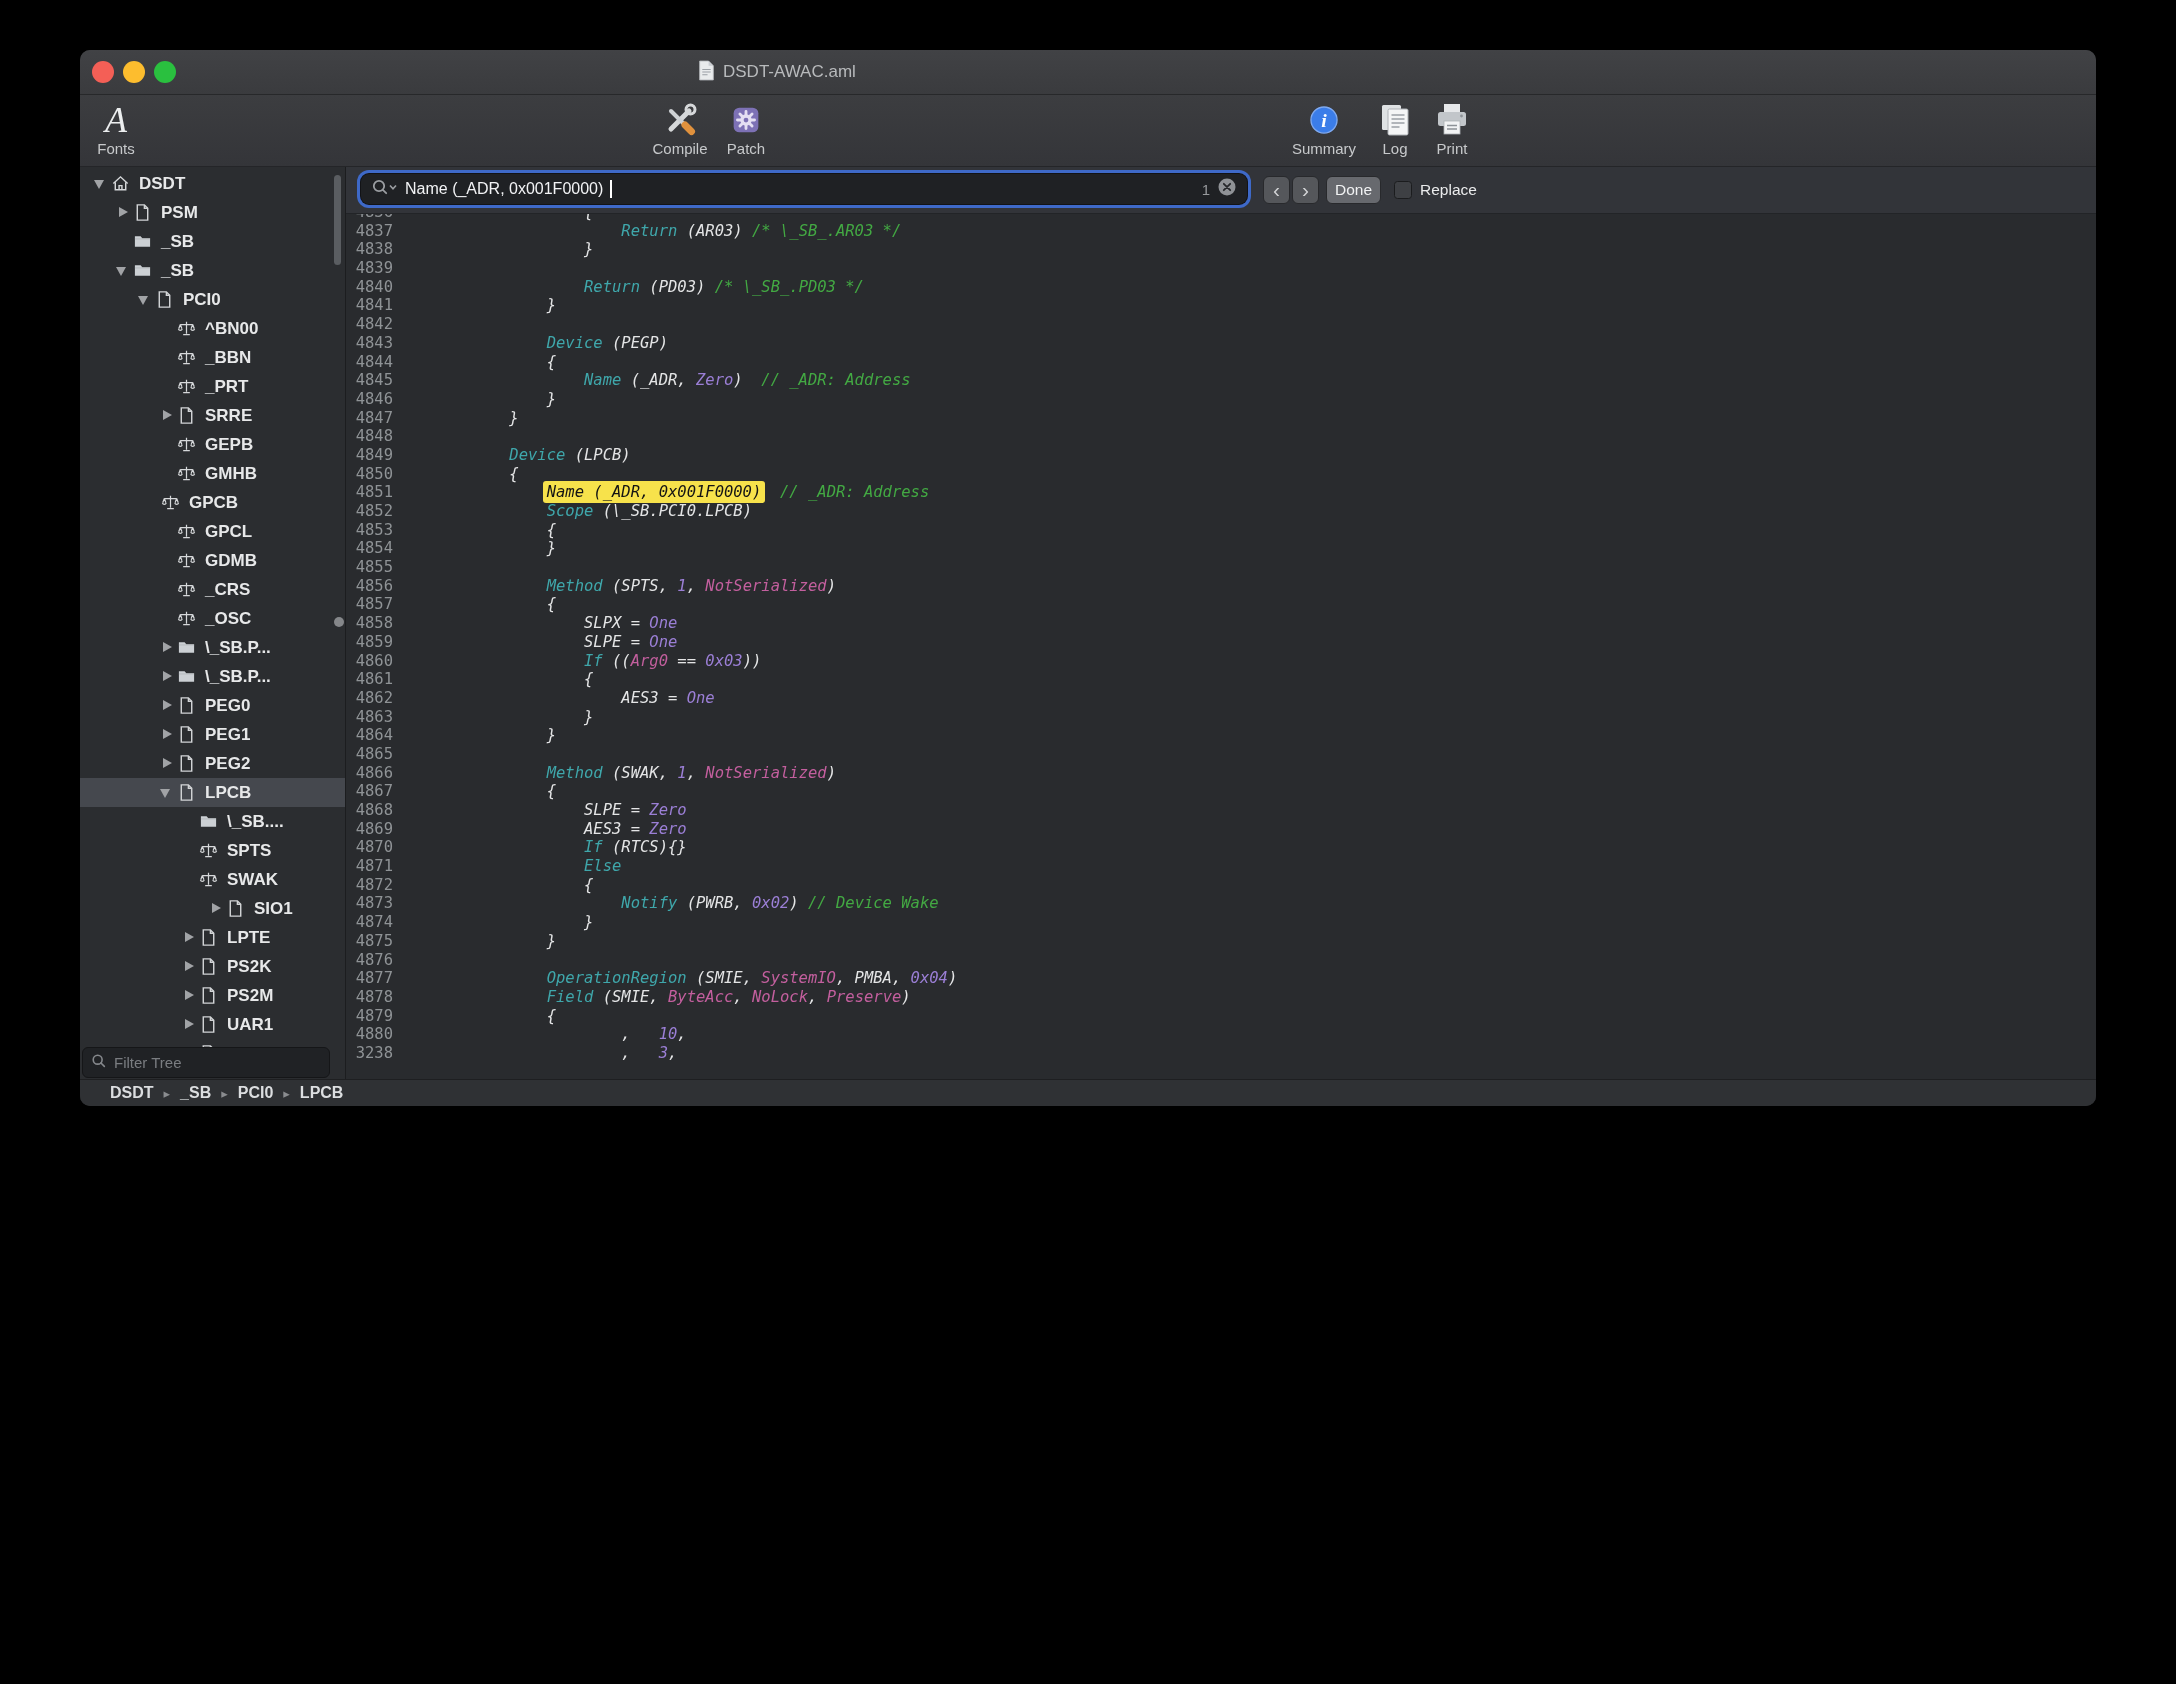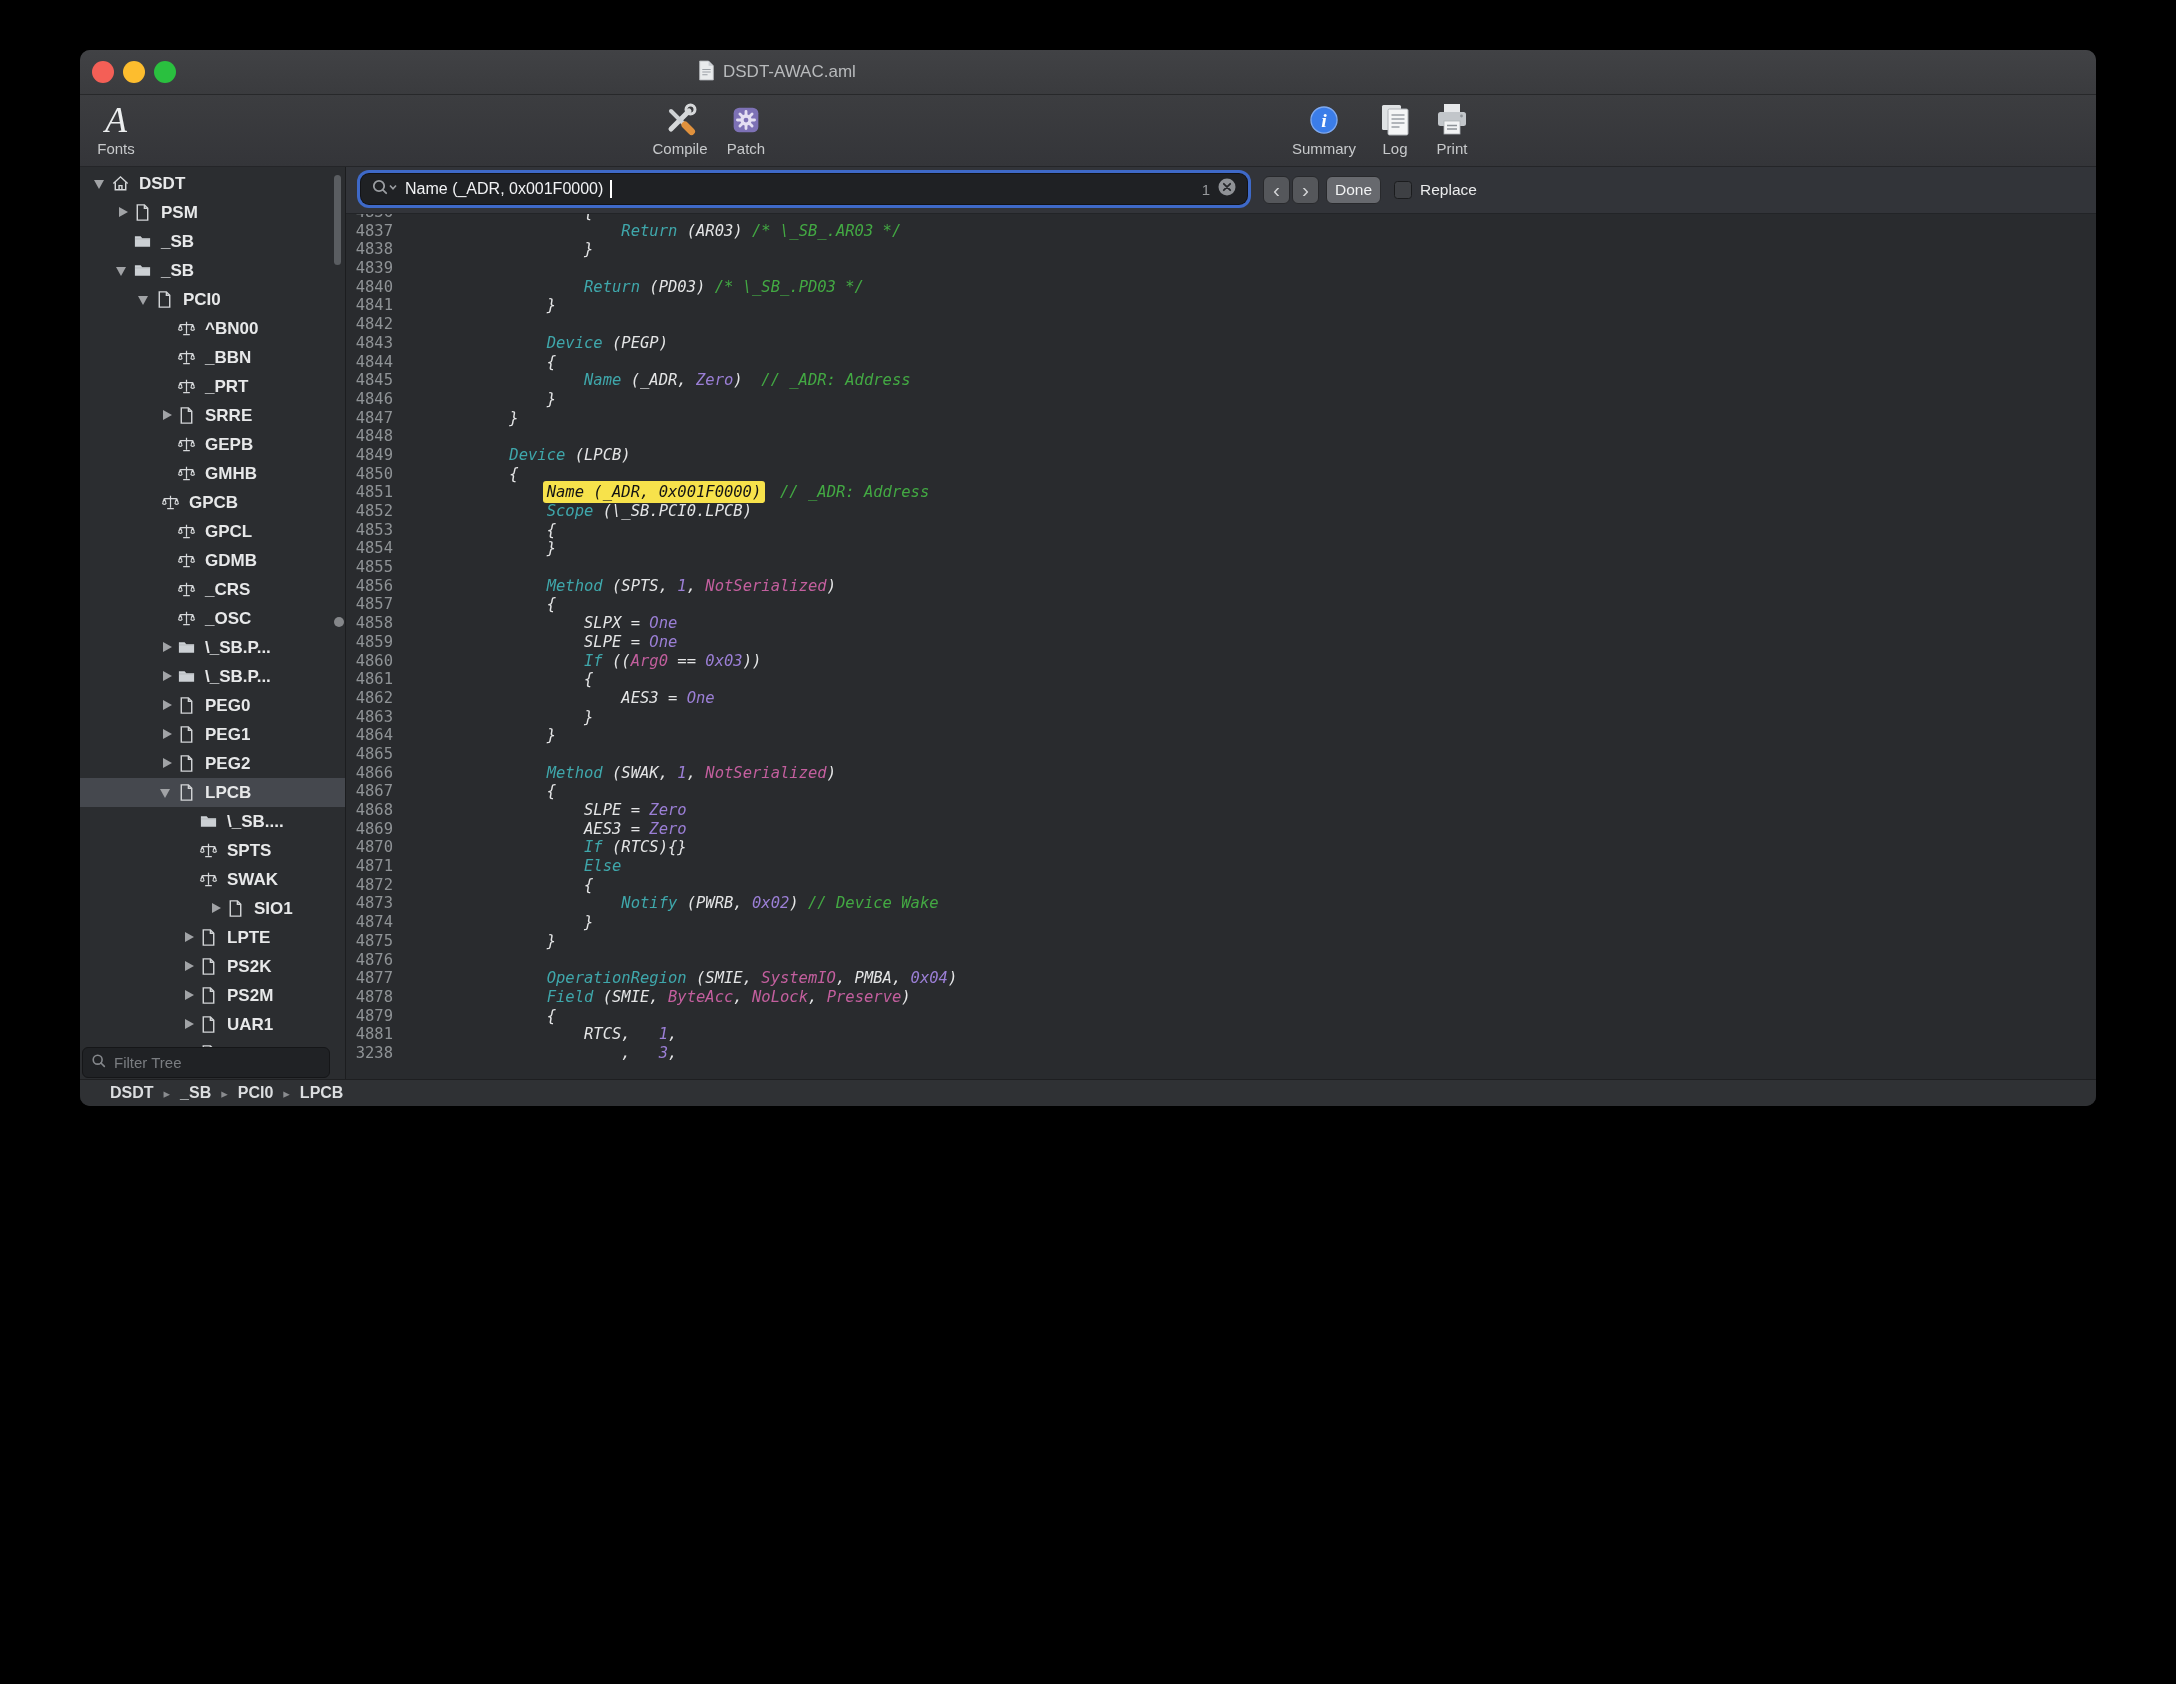--- a/index.html
+++ b/index.html
@@ -578,21 +578,21 @@
             <div class="cl"><span class="ln">4870</span><span class="ct"><span class="tk-p">            </span><span class="tk-k">If</span><span class="tk-p"> (RTCS){}</span></span></div>
             <div class="cl"><span class="ln">4871</span><span class="ct"><span class="tk-p">            </span><span class="tk-k">Else</span></span></div>
             <div class="cl"><span class="ln">4872</span><span class="ct"><span class="tk-p">            {</span></span></div>
             <div class="cl"><span class="ln">4873</span><span class="ct"><span class="tk-p">                </span><span class="tk-k">Notify</span><span class="tk-p"> (PWRB, </span><span class="tk-n">0x02</span><span class="tk-p">) </span><span class="tk-c">// Device Wake</span></span></div>
             <div class="cl"><span class="ln">4874</span><span class="ct"><span class="tk-p">            }</span></span></div>
             <div class="cl"><span class="ln">4875</span><span class="ct"><span class="tk-p">        }</span></span></div>
             <div class="cl"><span class="ln">4876</span><span class="ct"></span></div>
             <div class="cl"><span class="ln">4877</span><span class="ct"><span class="tk-p">        </span><span class="tk-k">OperationRegion</span><span class="tk-p"> (SMIE, </span><span class="tk-m">SystemIO</span><span class="tk-p">, PMBA, </span><span class="tk-n">0x04</span><span class="tk-p">)</span></span></div>
             <div class="cl"><span class="ln">4878</span><span class="ct"><span class="tk-p">        </span><span class="tk-k">Field</span><span class="tk-p"> (SMIE, </span><span class="tk-m">ByteAcc</span><span class="tk-p">, </span><span class="tk-m">NoLock</span><span class="tk-p">, </span><span class="tk-m">Preserve</span><span class="tk-p">)</span></span></div>
             <div class="cl"><span class="ln">4879</span><span class="ct"><span class="tk-p">        {</span></span></div>
-            <div class="cl"><span class="ln">4881</span><span class="ct"><span class="tk-p">            RTCS,   </span><span class="tk-n">1</span><span class="tk-p">,</span></span></div>
+            <div class="cl"><span class="ln">4880</span><span class="ct"><span class="tk-p">                ,   </span><span class="tk-n">10</span><span class="tk-p">,</span></span></div>
             <div class="cl"><span class="ln">3238</span><span class="ct"><span class="tk-p">                ,   </span><span class="tk-n">3</span><span class="tk-p">,</span></span></div>
           </div>
       </div>
     </div>
 
   </div>
 
   <div class="statusbar">
     <div class="crumbs">
         <span class="bitem">DSDT</span>

